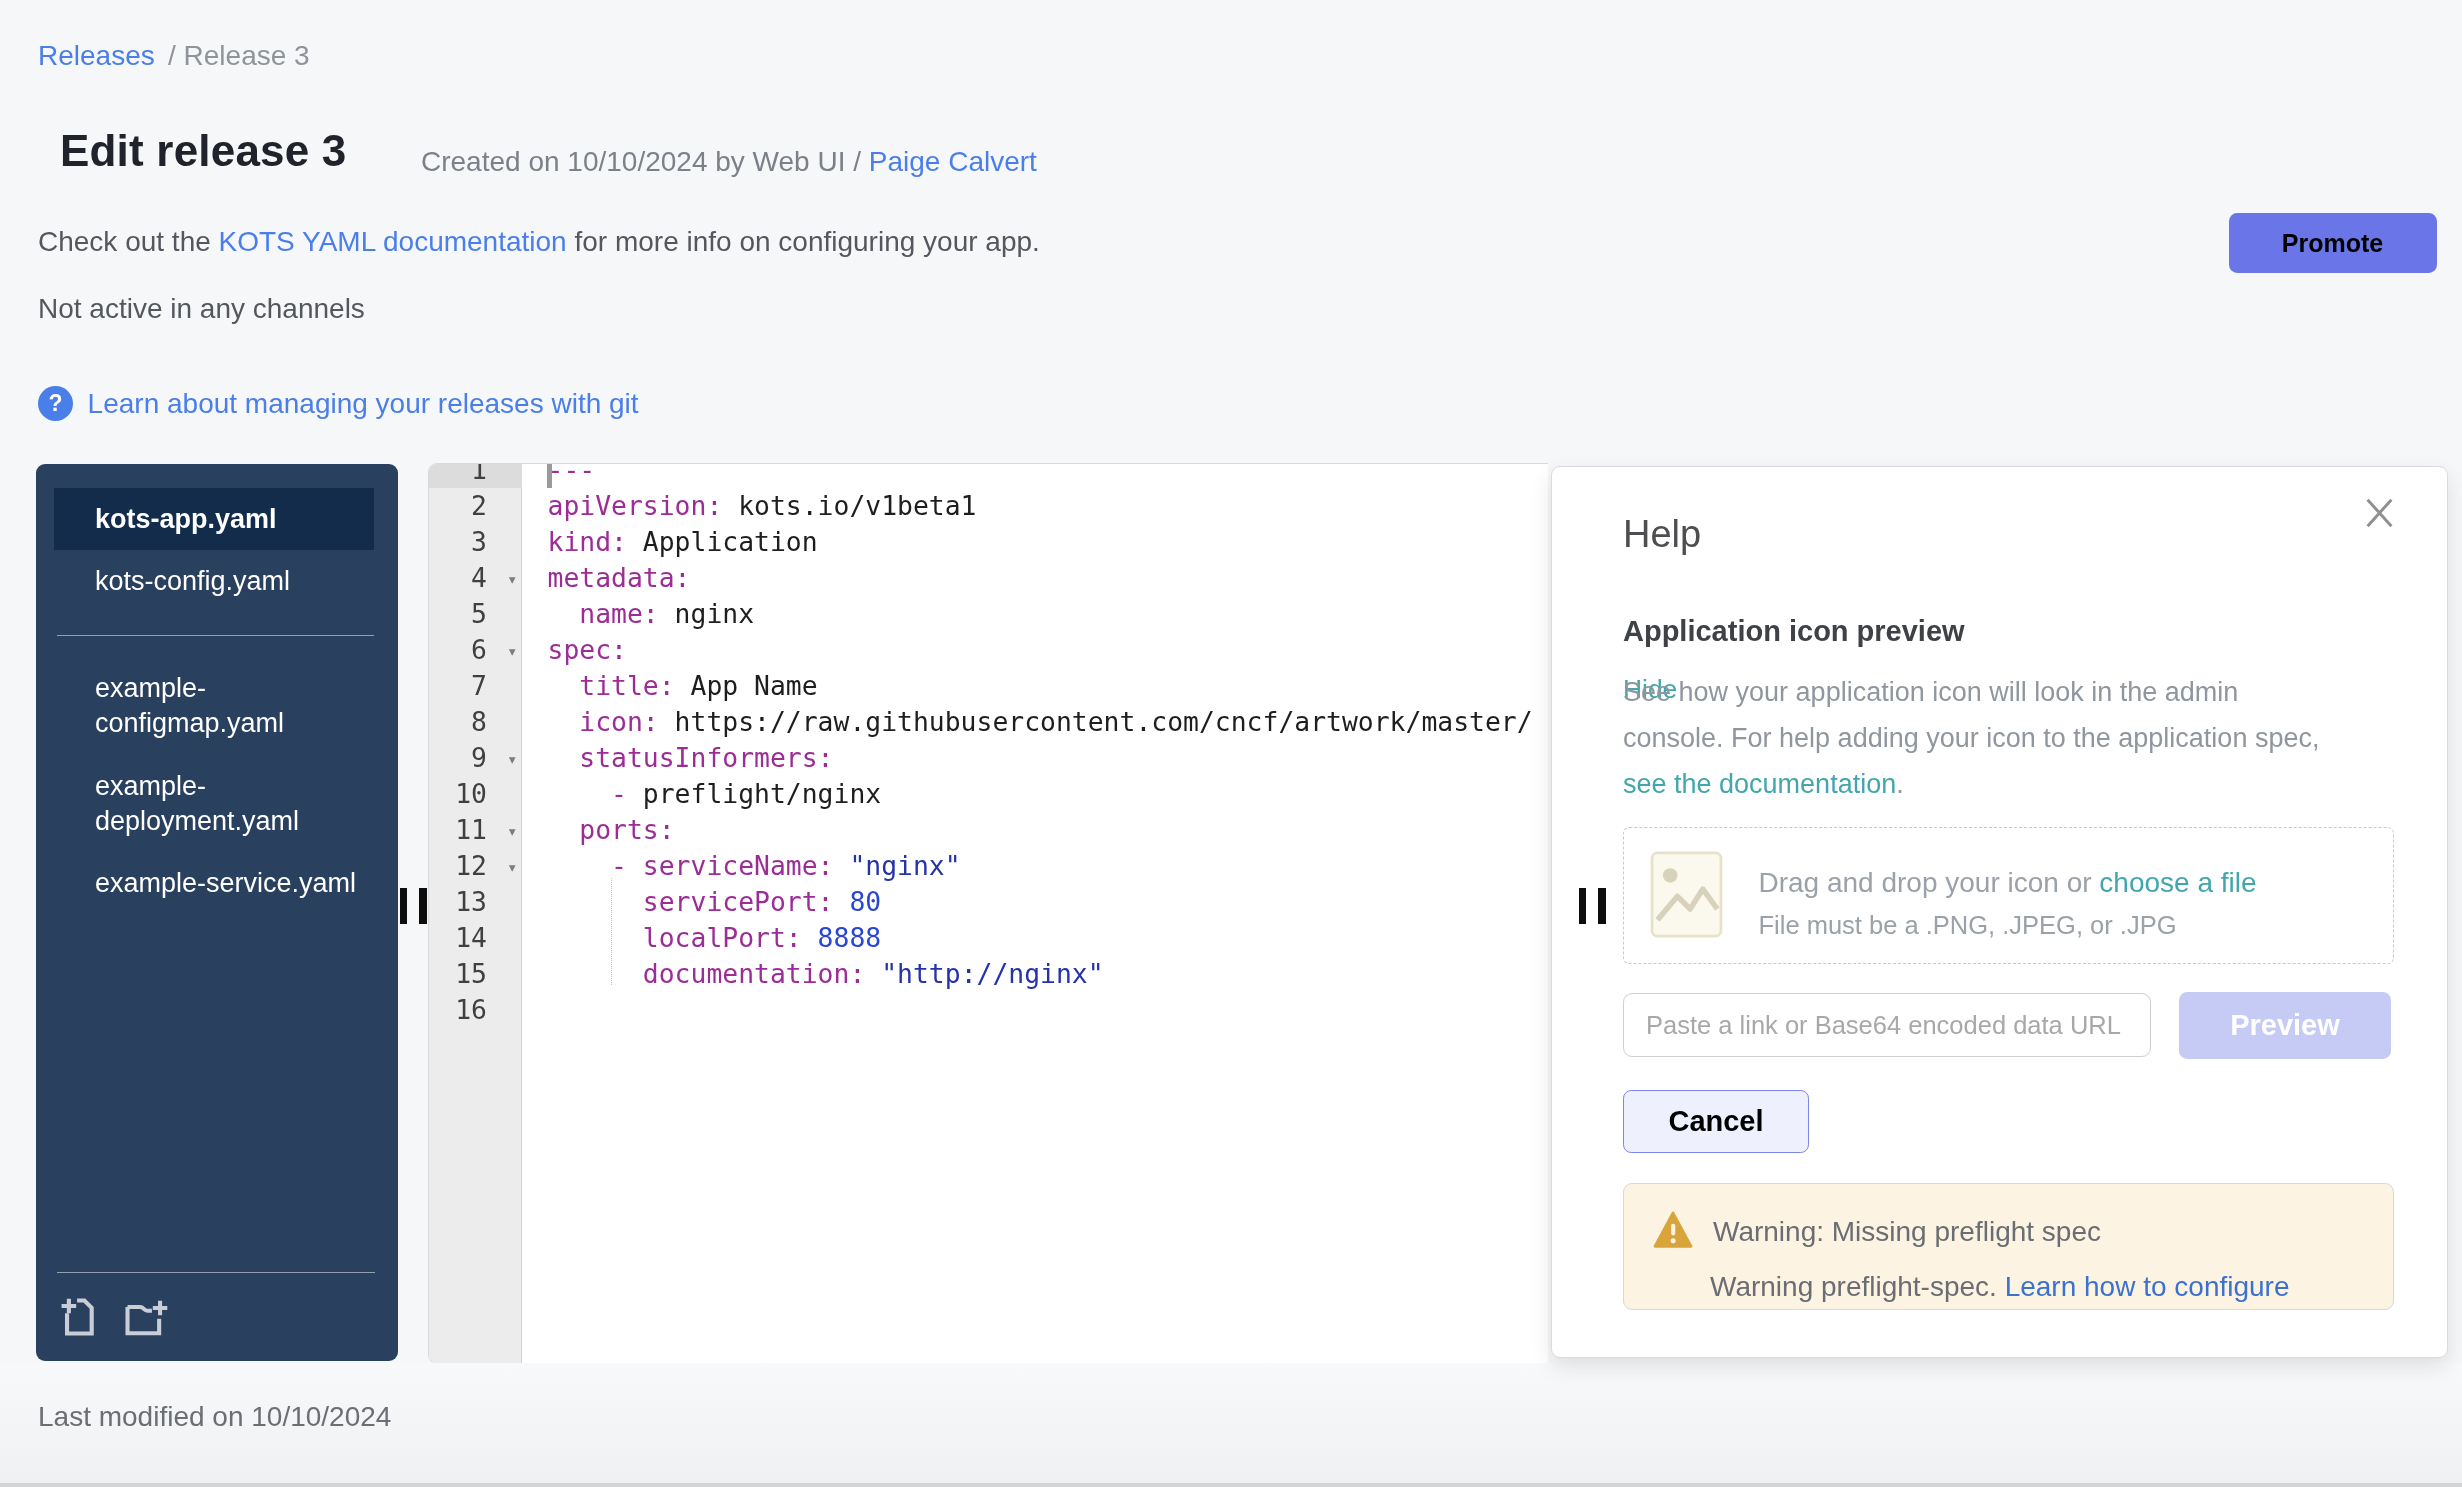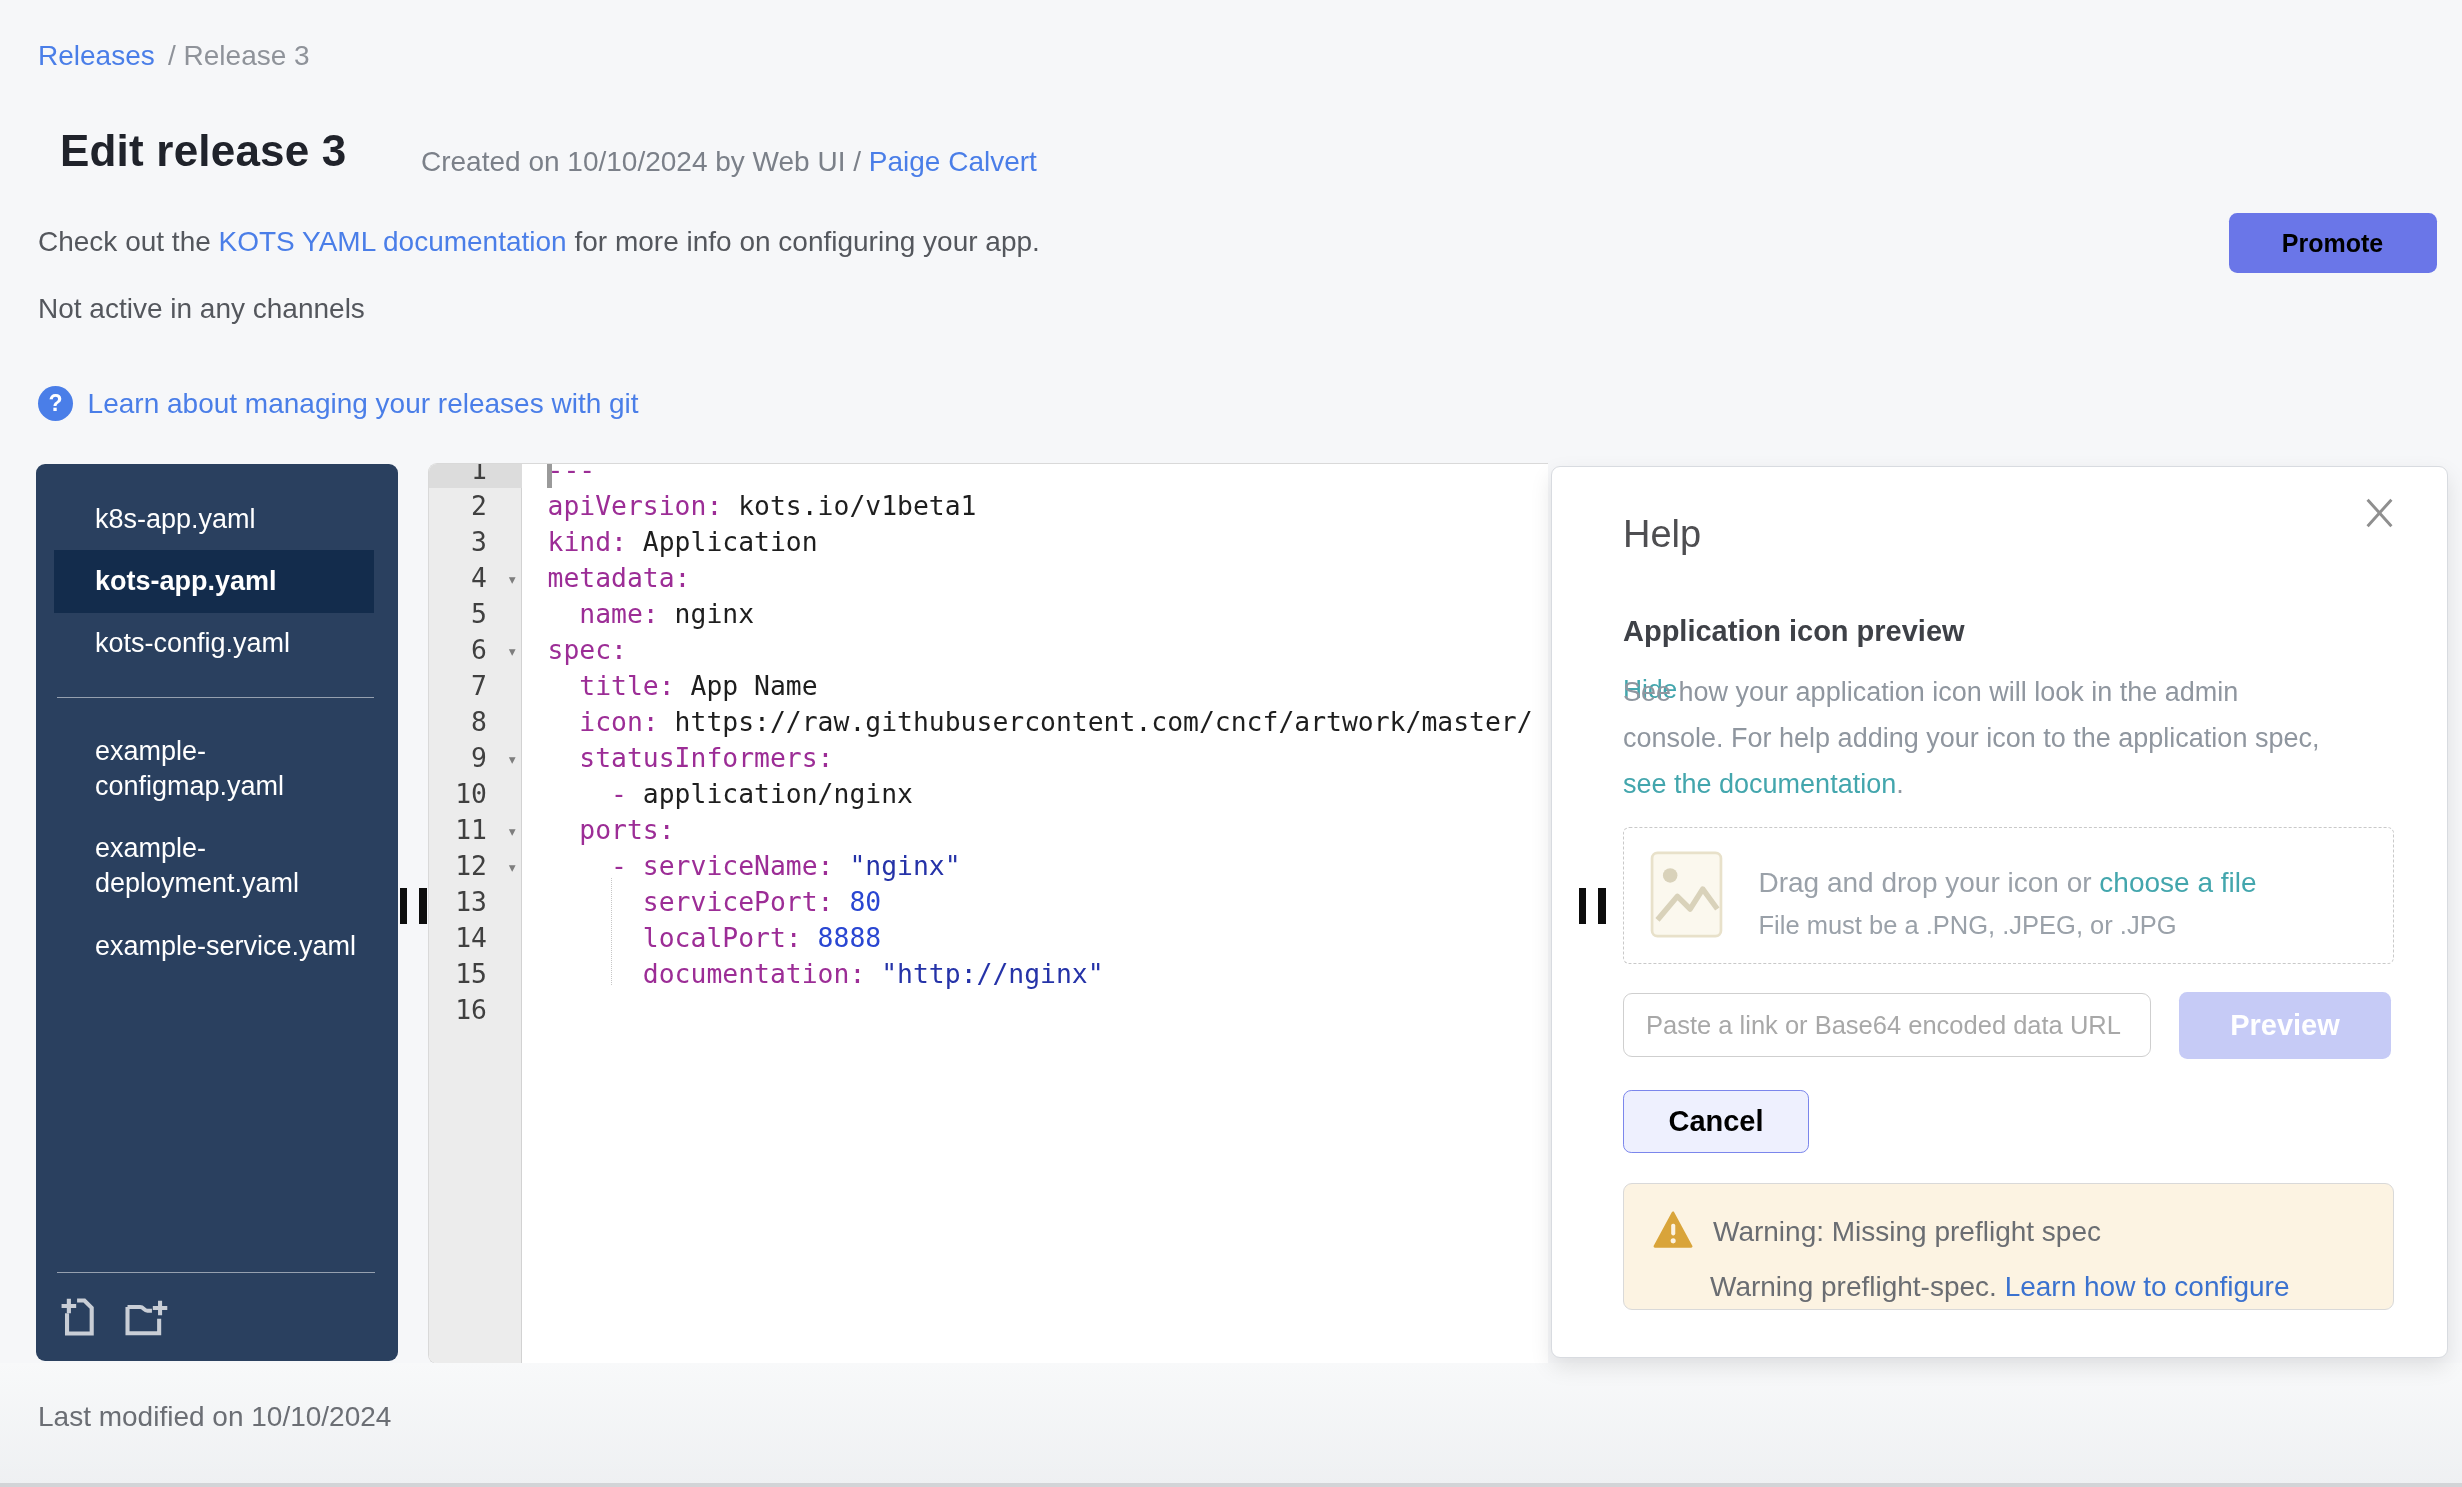--- a/index.html
+++ b/index.html
@@ -119,21 +119,20 @@
   <div class="docs-line"><span>Check out the </span><a class="link-blue">KOTS YAML documentation</a><span> for more info on configuring your app.</span></div>
   <div class="channels-line">Not active in any channels</div>
   <div class="git-row">
     <span class="q-icon">?</span>
     <a class="git-link">Learn about managing your releases with git</a>
   </div>
   <button class="btn-primary promote-btn">Promote</button>
 
   <div class="sidebar">
     <div class="file-list">
-        <div class="file-item"><span>k8s-app.yaml</span></div>
         <div class="file-item selected"><span>kots-app.yaml</span></div>
         <div class="file-item"><span>kots-config.yaml</span></div>
         <div class="file-divider"></div>
         <div class="file-item"><span>example-configmap.yaml</span></div>
         <div class="file-item"><span>example-deployment.yaml</span></div>
         <div class="file-item"><span>example-service.yaml</span></div>
       </div>
     <div class="sidebar-tools">
       <span class="tool-icon">
         <svg width="42" height="44" viewBox="0 0 46 48" fill="none" stroke="#c9ced6" stroke-width="4.5">
@@ -189,21 +188,21 @@
         <div class="code-row">
           <div class="gutter-cell">8</div>
           <div class="code-cell"><span class="tok-plain">  </span><span class="tok-key">icon:</span><span class="tok-plain"> https://raw.githubusercontent.com/cncf/artwork/master/</span></div>
         </div>
         <div class="code-row">
           <div class="gutter-cell">9<span class="fold">▾</span></div>
           <div class="code-cell"><span class="tok-plain">  </span><span class="tok-key">statusInformers:</span></div>
         </div>
         <div class="code-row">
           <div class="gutter-cell">10</div>
-          <div class="code-cell"><span class="tok-plain">    </span><span class="tok-key">- </span><span class="tok-plain">application/nginx</span></div>
+          <div class="code-cell"><span class="tok-plain">    </span><span class="tok-key">- </span><span class="tok-plain">preflight/nginx</span></div>
         </div>
         <div class="code-row">
           <div class="gutter-cell">11<span class="fold">▾</span></div>
           <div class="code-cell"><span class="tok-plain">  </span><span class="tok-key">ports:</span></div>
         </div>
         <div class="code-row">
           <div class="gutter-cell">12<span class="fold">▾</span></div>
           <div class="code-cell"><span class="tok-plain">    </span><span class="tok-key">- serviceName:</span><span class="tok-str"> "nginx"</span></div>
         </div>
         <div class="code-row">

